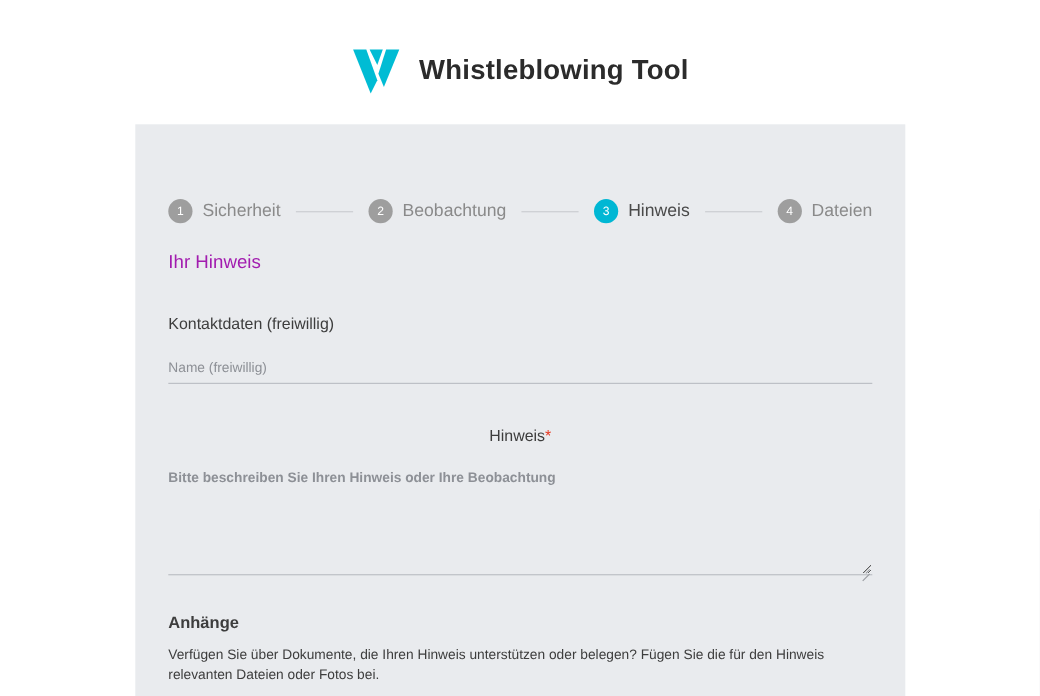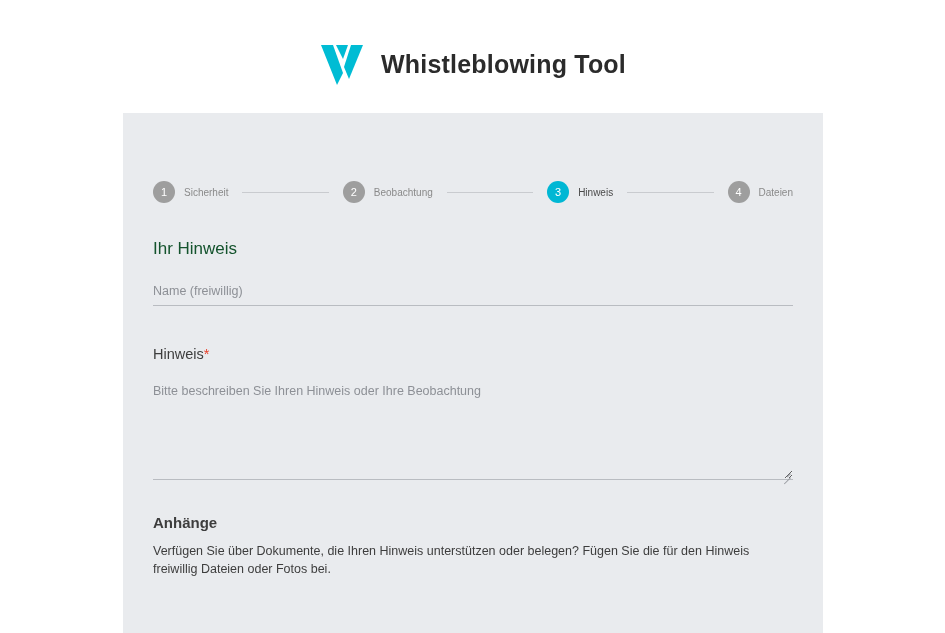--- a/index.html
+++ b/index.html
@@ -72,43 +72,43 @@
     font-size: 11px;
     display: flex;
     align-items: center;
     justify-content: center;
     flex: 0 0 auto;
   }
   .step.active .step-circle {
     background: #00b7d4;
   }
   .step-label {
-    font-size: 10px;
+    font-size: 16px;
     color: #8a8a8a;
     white-space: nowrap;
   }
   .step.active .step-label {
     color: #4a4a4a;
   }
   .step-line {
     flex: 1 1 auto;
     height: 1px;
     background: #c9cbcf;
     margin: 0 14px;
   }
 
   
   .form-body {
     padding: 0 30px;
     box-sizing: border-box;
   }
   .section-title {
     font-size: 17px;
-    color: #14532d;
-    margin: 36px 0 0 0;
+    color: #a21caf;
+    margin: 26px 0 0 0;
     font-weight: normal;
   }
   .subsection-title {
     font-size: 14.5px;
     color: #3d3d3d;
     margin: 38px 0 0 0;
     font-weight: normal;
   }
   .field-row {
     display: flex;
@@ -133,20 +133,21 @@
   }
   .text-input::placeholder {
     color: #8d9096;
     opacity: 1;
   }
 
   .label-required {
     font-size: 14.5px;
     color: #3d3d3d;
     margin: 40px 0 0 0;
+    text-align: center;
   }
   .req-star {
     color: #e8402a;
     font-size: 14.5px;
   }
 
   .textarea-wrap {
     margin-top: 22px;
     position: relative;
   }
@@ -156,20 +157,21 @@
     box-sizing: border-box;
     border: none;
     border-bottom: 1px solid #b9bcc1;
     background: transparent;
     font-family: "Liberation Sans", sans-serif;
     font-size: 12.5px;
     color: #0f766e;
     padding: 0 0 8px 0;
     outline: none;
     resize: vertical;
+    font-weight: bold;
   }
   .hint-textarea::placeholder {
     color: #8d9096;
     opacity: 1;
   }
   .resize-grip {
     position: absolute;
     right: 2px;
     bottom: 4px;
     width: 10px;
@@ -233,36 +235,37 @@
     <div class="step">
       <span class="step-circle">4</span>
       <span class="step-label">Dateien</span>
     </div>
   </div>
 
   <div class="form-body">
 
     <h2 class="section-title">Ihr Hinweis</h2>
 
+    <h3 class="subsection-title">Kontaktdaten (freiwillig)</h3>
 
     <div class="field-row">
       <div class="field">
         <input class="text-input" type="text" placeholder="Name (freiwillig)" style="">
       </div>
     </div>
 
     <div class="label-required">
       <span>Hinweis</span><span class="req-star">*</span>
     </div>
 
     <div class="textarea-wrap">
       <textarea class="hint-textarea" placeholder="Bitte beschreiben Sie Ihren Hinweis oder Ihre Beobachtung" style=""></textarea>
       <span class="resize-grip">
         <span></span>
           <span></span>
       </span>
     </div>
 
     <h3 class="attachments-title">Anhänge</h3>
-    <p class="attachments-desc">Verfügen Sie über Dokumente, die Ihren Hinweis unterstützen oder belegen? Fügen Sie die für den Hinweis freiwillig Dateien oder Fotos bei.</p>
+    <p class="attachments-desc">Verfügen Sie über Dokumente, die Ihren Hinweis unterstützen oder belegen? Fügen Sie die für den Hinweis relevanten Dateien oder Fotos bei.</p>
 
   </div>
 </div>
 
 </body></html>

